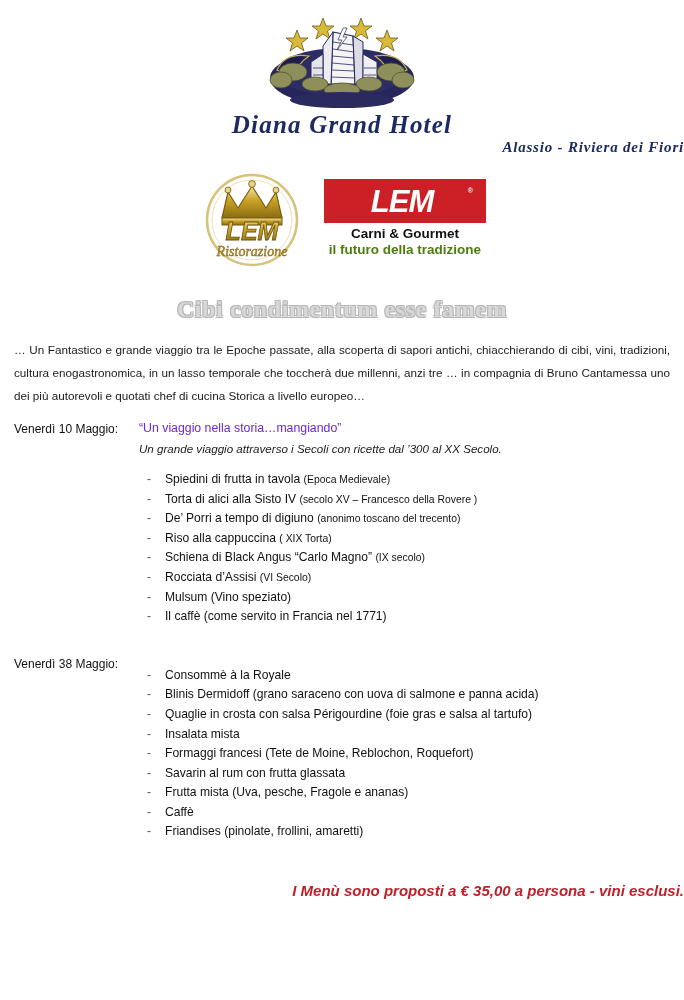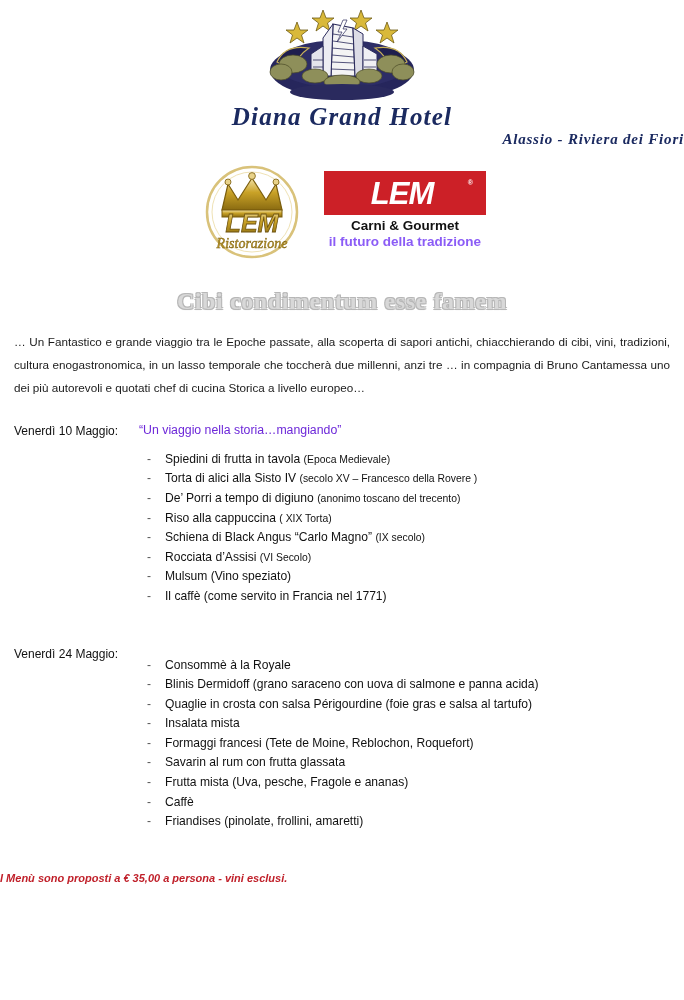--- a/index.html
+++ b/index.html
@@ -13,21 +13,21 @@
     font-family: "Liberation Sans", sans-serif;
     color: #1a1a1a;
     overflow: hidden;
     position: relative;
   }
 
   
   .page { width: 684px; height: 1000px; position: relative; }
 
   .hotel-logo-block {
-    padding-top: 4px;
+    padding-top: 12px;
     text-align: center;
   }
   .crest {
     position: relative;
     width: 210px;
     height: 98px;
     margin: 0 auto;
   }
   .crest svg { display: block; }
 
@@ -104,21 +104,21 @@
   .lem-tag1 {
     font-size: 13.5px;
     font-weight: bold;
     color: #111111;
     margin-top: 3px;
     line-height: 1.15;
   }
   .lem-tag2 {
     font-size: 13.5px;
     font-weight: bold;
-    color: #8b5cf6;
+    color: #4d7c0f;
     line-height: 1.15;
   }
 
   
   .latin-title {
     text-align: center;
     margin-top: 28px;
     font-family: "Liberation Serif", serif;
     font-weight: bold;
     font-size: 24px;
@@ -136,21 +136,21 @@
   .intro {
     margin: 16px 14px 0 14px;
     font-size: 11.7px;
     line-height: 1.95;
     text-align: justify;
     color: #1a1a1a;
   }
 
   
   .event {
-    margin-top: 22px;
+    margin-top: 12px;
     padding: 0 14px 0 14px;
     display: flex;
     align-items: flex-start;
   }
   .event-date {
     width: 125px;
     flex: 0 0 125px;
     font-size: 12px;
     color: #111111;
     line-height: 1.35;
@@ -201,25 +201,25 @@
     margin-left: 18px;
     font-size: 12.1px;
     line-height: 1.62;
     text-align: justify;
     color: #111111;
   }
 
   
   .price-line {
     margin-top: 24px;
-    text-align: left;
+    text-align: right;
     color: #c0202a;
     font-weight: bold;
     font-style: italic;
-    font-size: 11px;
+    font-size: 15px;
   }
 </style>
 </head>
 <body>
 
 <div class="page">
 
   <div class="hotel-logo-block">
 
     <div class="crest">
@@ -316,20 +316,21 @@
   </div>
 
   <div class="latin-title">Cibi condimentum esse famem</div>
 
   <div class="intro">… Un Fantastico e grande viaggio tra le Epoche passate, alla scoperta di sapori antichi, chiacchierando di cibi, vini, tradizioni, cultura enogastronomica, in un lasso temporale che toccherà due millenni, anzi tre … in compagnia di Bruno Cantamessa uno dei più autorevoli e quotati chef di cucina Storica a livello europeo…</div>
 
   <div class="event">
     <div class="event-date">Venerdì 10 Maggio:</div>
     <div class="event-body">
       <div class="event-title">“Un viaggio nella storia…mangiando”</div>
+      <div class="event-subtitle">Un grande viaggio attraverso i Secoli con ricette dal ’300 al XX Secolo.</div>
       <ul class="menu-list" id="menu-1">
           <li>
             <span class="menu-dash">-</span>
             <span class="menu-text"><span>Spiedini di frutta in tavola </span><span class="note">(Epoca Medievale)</span></span>
           </li>
           <li>
             <span class="menu-dash">-</span>
             <span class="menu-text"><span>Torta di alici alla Sisto IV </span><span class="note">(secolo XV – Francesco della Rovere )</span></span>
           </li>
           <li>
@@ -354,21 +355,21 @@
           </li>
           <li>
             <span class="menu-dash">-</span>
             <span class="menu-text"><span>Il caffè </span><span class="note-lg">(come servito in Francia nel 1771)</span></span>
           </li>
         </ul>
     </div>
   </div>
 
   <div class="event">
-    <div class="event-date">Venerdì 24 Maggio:</div>
+    <div class="event-date">Venerdì 38 Maggio:</div>
     <div class="event-body">
       <ul class="menu-list" id="menu-2">
           <li>
             <span class="menu-dash">-</span>
             <span class="menu-text"><span>Consommè à la Royale</span></span>
           </li>
           <li>
             <span class="menu-dash">-</span>
             <span class="menu-text"><span>Blinis Dermidoff </span><span class="note-lg">(grano saraceno con uova di salmone e panna acida)</span></span>
           </li>

